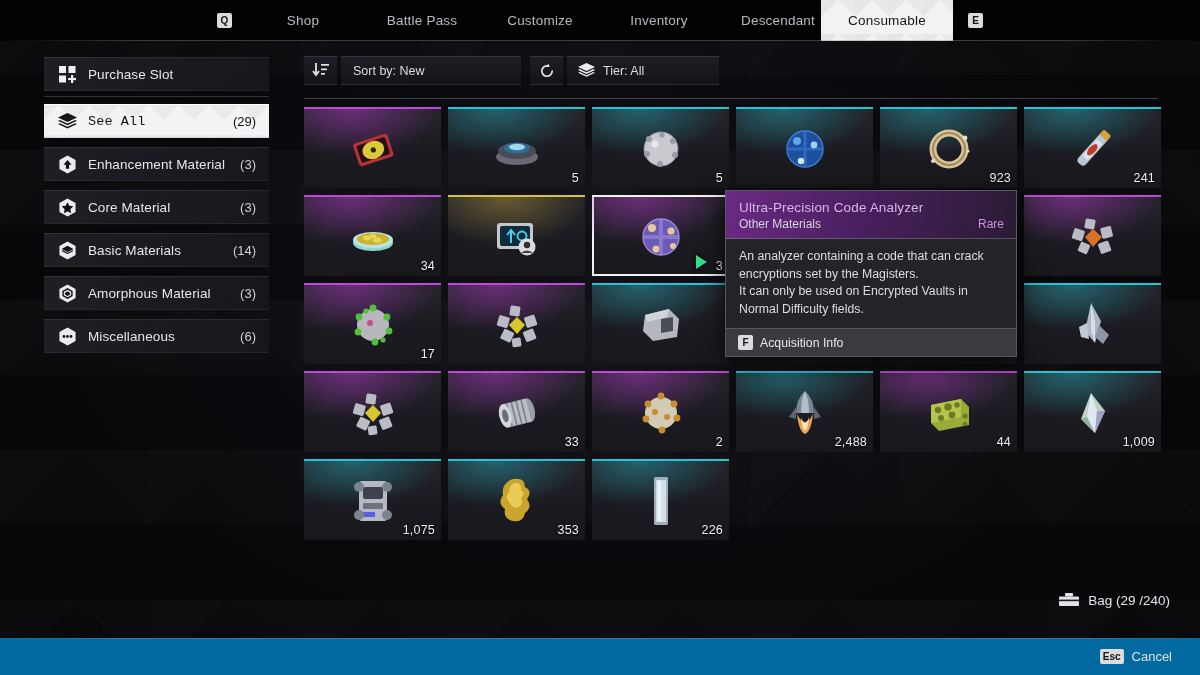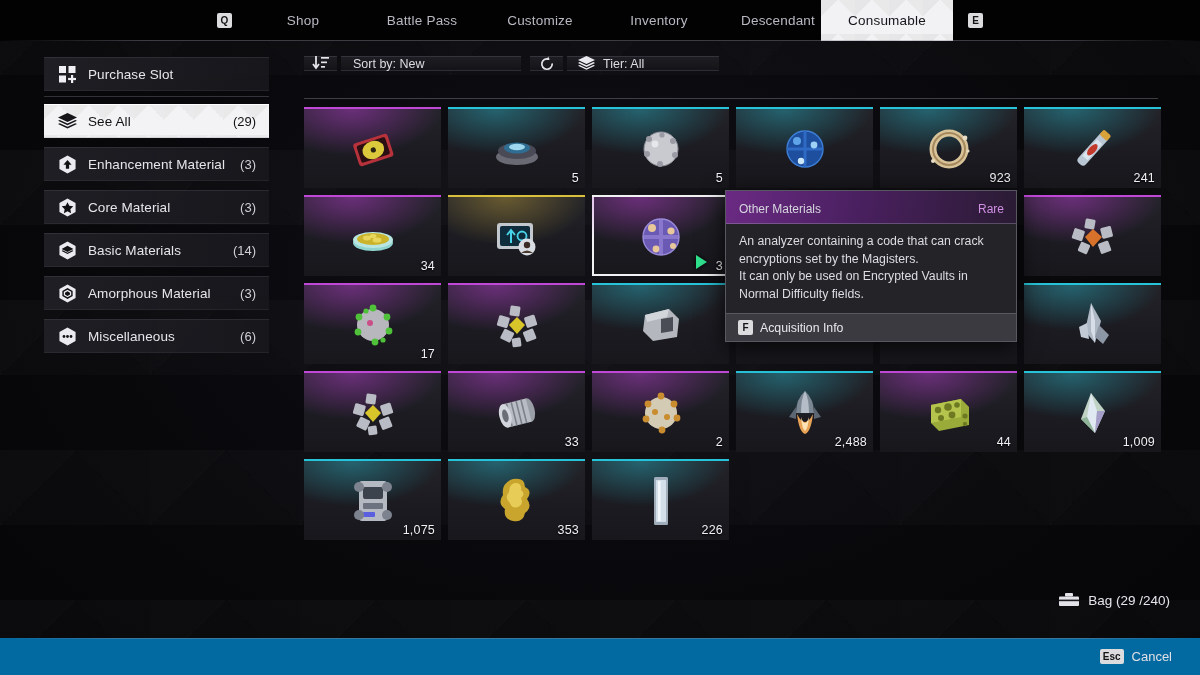--- a/index.html
+++ b/index.html
@@ -74,29 +74,29 @@
     background:
       linear-gradient(135deg, rgba(0,0,0,.045) 25%, transparent 25%) 0 0/30px 30px,
       linear-gradient(225deg, rgba(0,0,0,.035) 25%, transparent 25%) 0 0/30px 30px,
       #f3f3f5;
     border-top:1px solid #ffffff; border-bottom:1px solid #d4d4d8;
     color:#111114;
   }
   .side-icon{ width:21px; height:21px; margin-left:13px; margin-right:10px;
               flex:0 0 21px; display:flex; align-items:center; justify-content:center; }
   .side-label{ font-size:13.5px; color:#e6e6ea; letter-spacing:.1px; }
-  .side-row.selected .side-label{ color:#111114; }
+  .side-row.selected .side-label{ color:#111114;font-family:Liberation Mono, monospace; }
   .side-count{ margin-left:auto; margin-right:13px; font-size:13px; color:#cfcfd6; }
   .side-row.selected .side-count{ color:#111114; }
 
   
   #toolbar{ position:absolute; left:304px; top:56px; z-index:10;
             display:flex; align-items:center; gap:0; }
   .tb-btn{
-    height:15px; display:flex; align-items:center;
+    height:29px; display:flex; align-items:center;
     background:linear-gradient(180deg,#1d1d23,#141418);
     border-top:1px solid rgba(125,125,140,.30);
     border-bottom:1px solid rgba(125,125,140,.18);
     cursor:pointer;
   }
   #sort-icon-btn{ width:33px; justify-content:center; }
   #sort-select{ width:180px; padding-left:12px; margin-left:4px; }
   #refresh-btn{ width:33px; justify-content:center; margin-left:9px; }
   #tier-select{ width:152px; padding-left:11px; margin-left:4px; }
   .tb-text{ font-size:12.5px; color:#dcdce2; }
@@ -668,20 +668,21 @@
           <rect x="21" y="4" width="14" height="3" rx="1.5" fill="#9fadbb"></rect>
           <rect x="21" y="49" width="14" height="3" rx="1.5" fill="#9fadbb"></rect>
         </svg>
       </div>
       <div class="qty">226</div>
     </div>
   </div>
 
 <div id="tooltip">
   <div id="tt-head">
+    <div id="tt-name">Ultra-Precision Code Analyzer</div>
     <div id="tt-sub-row">
       <span id="tt-category">Other Materials</span>
       <span id="tt-rarity">Rare</span>
     </div>
   </div>
   <div id="tt-body">
     <div id="tt-desc">An analyzer containing a code that can crack encryptions set by the Magisters.
 It can only be used on Encrypted Vaults in Normal Difficulty fields.</div>
   </div>
   <div id="tt-foot">

